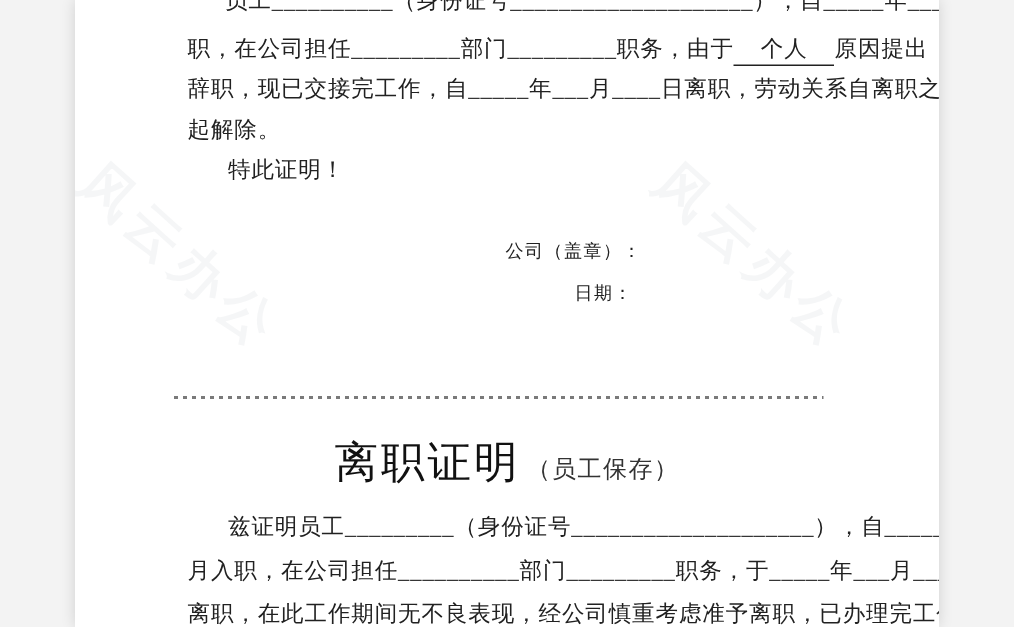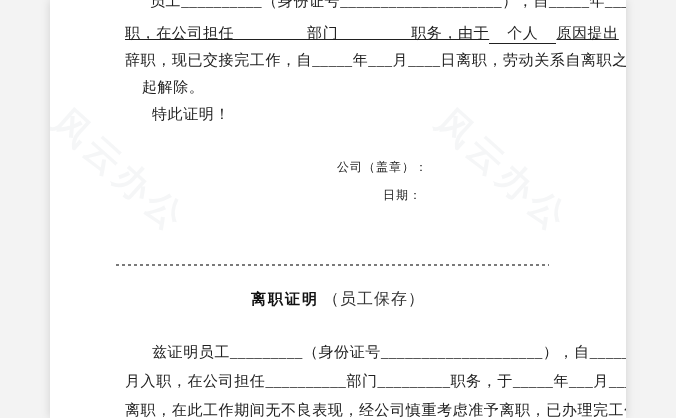--- a/index.html
+++ b/index.html
@@ -52,22 +52,22 @@
   .title-row {
     position: absolute;
     left: 0;
     top: 289px;
     width: 100%;
     text-align: center;
     color: #111111;
     white-space: nowrap;
   }
   .title-main {
-    font-size: 15px;
-    font-weight: bold;
+    font-size: 29px;
+    font-weight: normal;
     letter-spacing: 2px;
   }
   .title-sub {
     font-size: 16px;
     letter-spacing: 1px;
     color: #333333;
   }
   .watermark {
     position: absolute;
     font-size: 36px;
@@ -84,27 +84,27 @@
 </head>
 <body>
 
 <div class="page">
 
   <div class="watermark" style="left:25px; top:98px;">风云办公</div>
   <div class="watermark" style="left:408px; top:98px;">风云办公</div>
 
   <div class="line" style="left:100px; top:-9px;">员工__________（身份证号____________________），自_____年___月入</div>
 
-  <div class="line" style="left:75px; top:23px;text-decoration:underline;">
+  <div class="line" style="left:75px; top:23px;">
     <span>职，在公司担任_________部门_________职务，由于</span><span class="blank-fill">个人</span><span>原因提出</span>
   </div>
 
   <div class="line" style="left:75px; top:50px;">辞职，现已交接完工作，自_____年___月____日离职，劳动关系自离职之日</div>
 
-  <div class="line" style="left:92px; top:77px;">起解除。</div>
+  <div class="line" style="left:75px; top:77px;">起解除。</div>
 
   <div class="line" style="left:102px; top:104px;text-align:center;">特此证明！</div>
 
   <div class="sig-line" style="left:287px; top:159px;">公司（盖章）：</div>
   <div class="sig-line" style="left:333px; top:187px;">日期：</div>
 
   <div class="divider"></div>
 
   <div class="title-row">
     <span class="title-main">离职证明</span>

